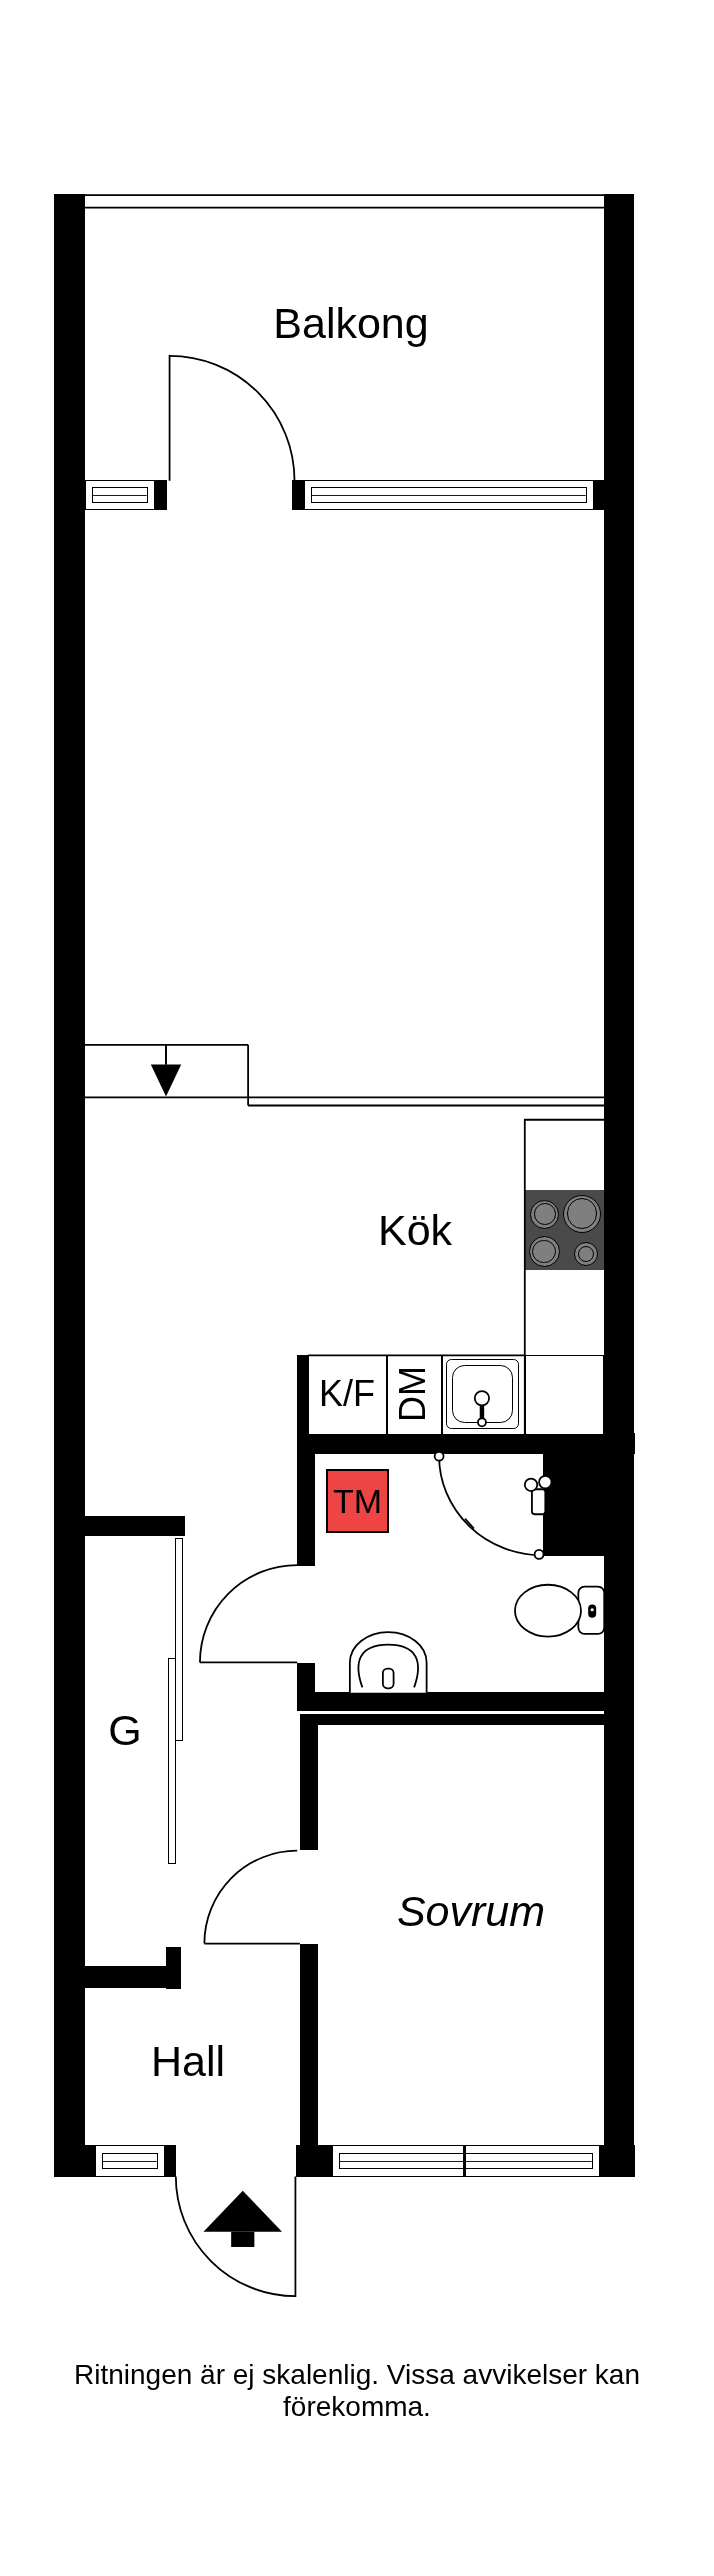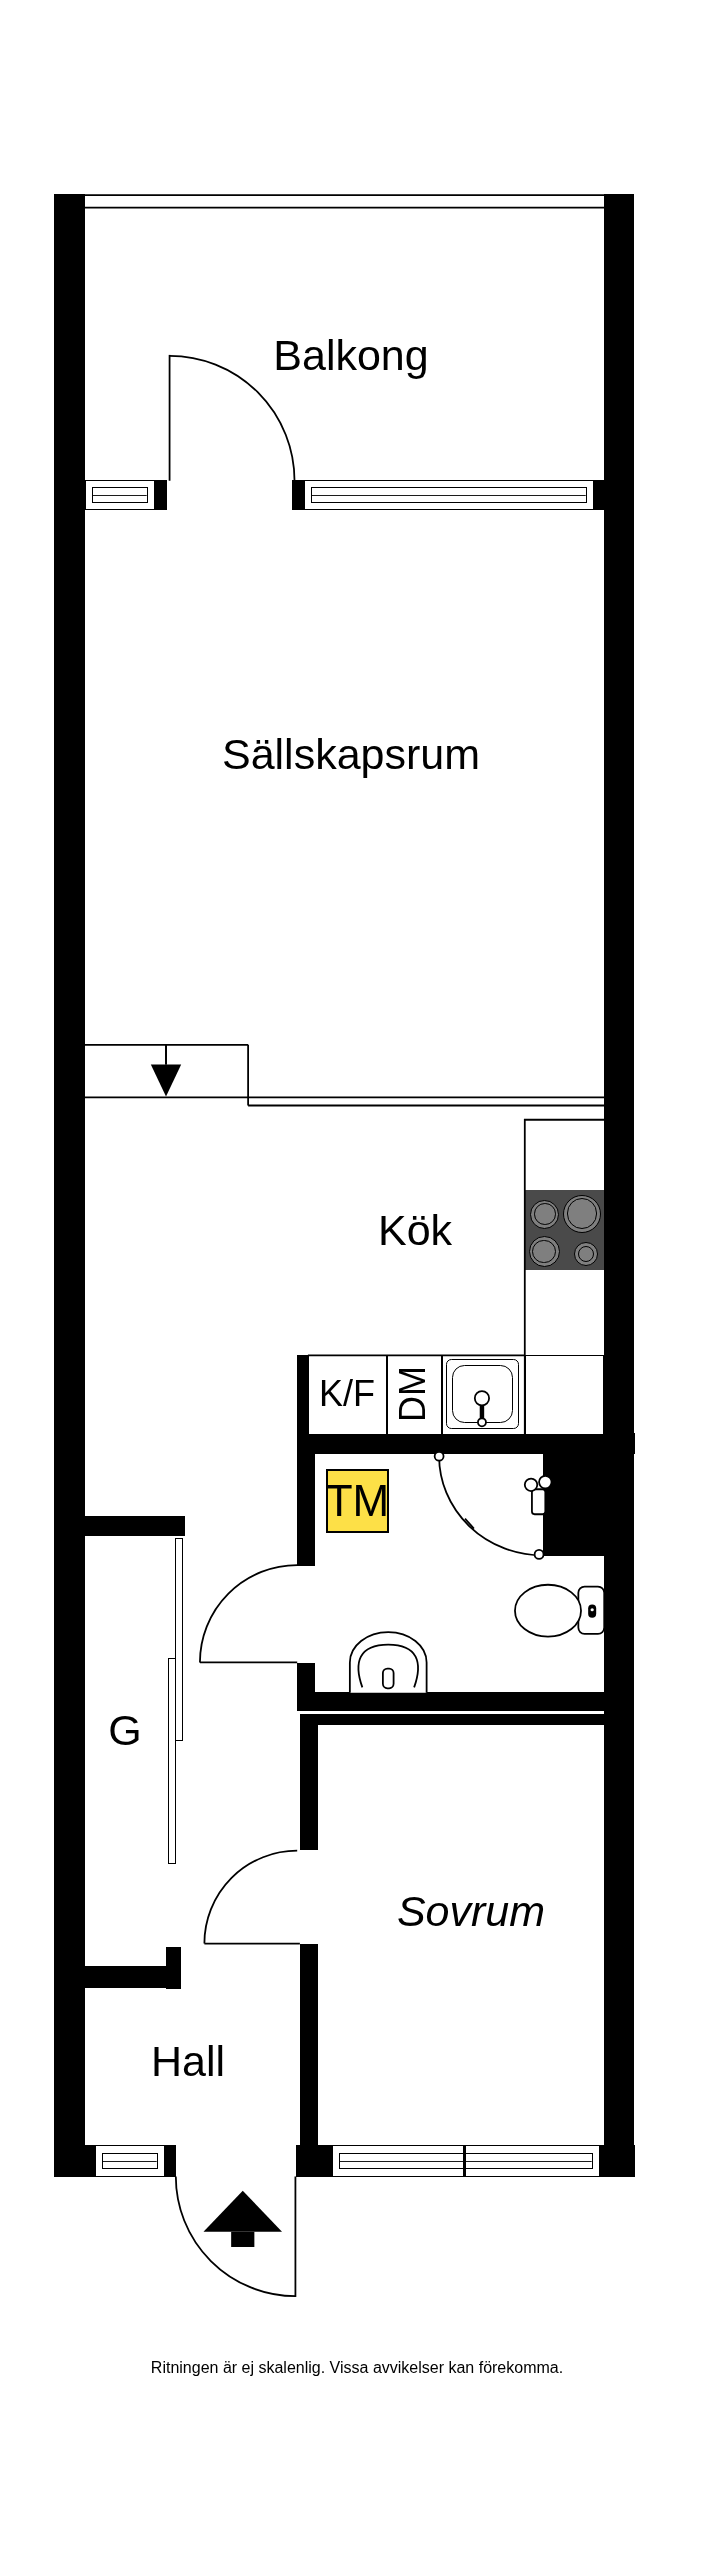--- a/index.html
+++ b/index.html
@@ -14,31 +14,31 @@
     position:relative;width:714px;height:2576px;background:var(--bg);
     font-family:"Liberation Sans",sans-serif;color:#000;overflow:hidden;
   }
   .wall{position:absolute;background:var(--wall);}
   .window{position:absolute;background:#fff;border:1.8px solid var(--line);box-sizing:border-box;}
   .win-inner{position:absolute;left:6.3px;right:6.3px;top:22%;bottom:22%;border:1.8px solid var(--line);
     background:linear-gradient(var(--line),var(--line)) center/100% 0.9px no-repeat;}
   .slide-leaf{position:absolute;background:#fff;border:1.8px solid var(--line);box-sizing:border-box;}
   .room-label{position:absolute;transform:translate(-50%,-50%);font-size:43px;white-space:nowrap;letter-spacing:0;}
   .small-label{position:absolute;transform:translate(-50%,-50%);font-size:36px;white-space:nowrap;}
-  .tm-box{position:absolute;border:2.7px solid var(--line);box-sizing:border-box;background:#fde047;
-    display:flex;align-items:center;justify-content:center;font-size:44px;}
+  .tm-box{position:absolute;border:2.7px solid var(--line);box-sizing:border-box;background:#ef4444;
+    display:flex;align-items:center;justify-content:center;font-size:34px;}
   .cabinet-row{position:absolute;background:#fff;border:1.8px solid var(--line);box-sizing:border-box;}
   .cell-line{position:absolute;background:var(--line);}
   .counter{position:absolute;background:#fff;border-top:1.8px solid var(--line);border-left:1.8px solid var(--line);box-sizing:border-box;}
   .stove{position:absolute;background:var(--stove);}
   .burner{position:absolute;border-radius:50%;background:var(--burner);border:1.8px solid #000;box-sizing:border-box;}
   .burner::after{content:'';position:absolute;inset:2.7px;border:1.8px solid #000;border-radius:50%;}
   .sink-outer{position:absolute;background:#fff;border:1.8px solid var(--line);border-radius:5.4px;box-sizing:border-box;}
   .sink-inner{position:absolute;border:1.8px solid var(--line);border-radius:12.5px;box-sizing:border-box;}
-  .footer-note{position:absolute;width:100%;text-align:center;font-size:16px;}
+  .footer-note{position:absolute;width:100%;text-align:center;font-size:28px;}
   svg.overlay{position:absolute;left:0;top:0;pointer-events:none;}
 </style>
 </head>
 <body>
 
 <div id="canvas">
 
   <div class="wall" style="left:54px;top:194px;width:31px;height:1983px;"></div>
   <div class="wall" style="left:604px;top:194px;width:30px;height:1983px;"></div>
 
@@ -161,22 +161,21 @@
       <path d="M186,1170 V1192" stroke="#000" stroke-width="2"></path>
       <polygon points="169,1192 203,1192 186,1228"></polygon>
     </g>
 
     <g fill="#000">
       <polygon points="272,2454 316,2500 228,2500"></polygon>
       <rect x="259" y="2500" width="26" height="17"></rect>
     </g>
   </svg>
 
-  <div class="room-label" style="left:351px;top:323px;margin-top:32px;">Balkong</div>
-  <div class="room-label" style="left:351px;top:754px;">Sällskapsrum</div>
+  <div class="room-label" style="left:351px;top:323px;">Balkong</div>
   <div class="room-label" style="left:415px;top:1230px;">Kök</div>
   <div class="room-label" style="left:125px;top:1730px;">G</div>
   <div class="room-label" style="left:471px;top:1911px;font-style:italic;">Sovrum</div>
   <div class="room-label" style="left:188px;top:2061px;">Hall</div>
 
   <div class="small-label" style="left:347px;top:1394px;">K/F</div>
   <div class="small-label" style="left:413px;top:1394px;transform:translate(-50%,-50%) rotate(-90deg);">DM</div>
 
   <div class="footer-note" style="top:2359px;">Ritningen är ej skalenlig. Vissa avvikelser kan förekomma.</div>
 

